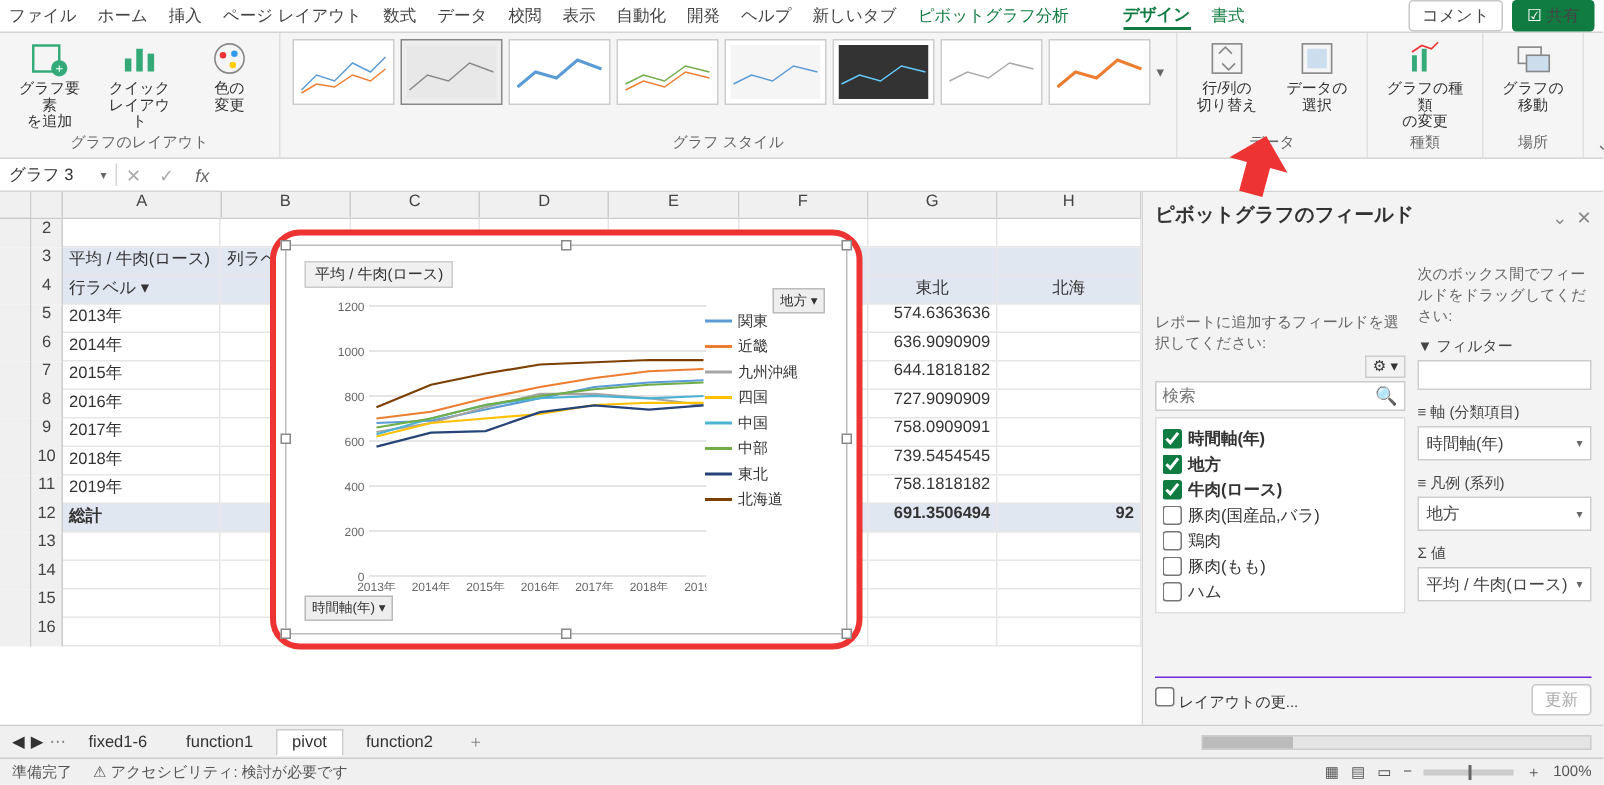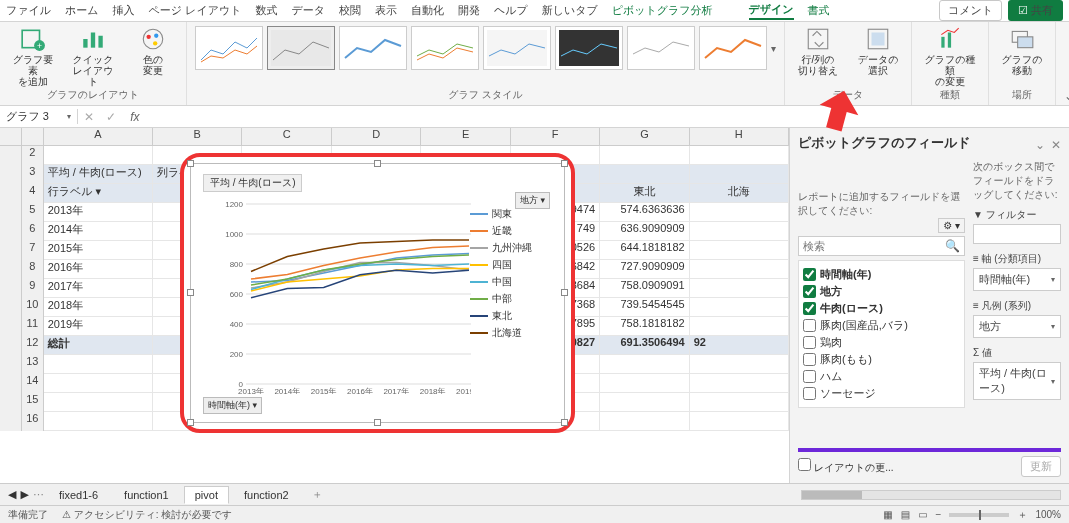--- a/index.html
+++ b/index.html
@@ -24,21 +24,21 @@
 .style-thumb.sel{border:1px solid #888;background:#eee;}
 .redarrow{position:absolute;left:815px;top:86px;}
 .redarrow svg{width:48px;height:48px;}
 
 .fbar{display:flex;align-items:center;height:22px;background:#fff;border-bottom:1px solid #d4d4d4;}
 .namebox{width:78px;border-right:1px solid #d4d4d4;padding:0 6px;font-size:11px;display:flex;align-items:center;justify-content:space-between;}
 .fbar .fx{padding:0 8px;color:#666;font-style:italic;font-size:12px;}
 
 .main{display:flex;height:calc(523px - 22px - 84px - 22px - 22px - 18px);}
 .sheet{flex:1;position:relative;background:#fff;overflow:hidden;}
-.pane{width:280px;background:#f3f3f3;border-left:1px solid #d4d4d4;display:flex;flex-direction:column;padding:6px 8px;gap:4px;}
+.pane{width:308px;background:#f3f3f3;border-left:1px solid #d4d4d4;display:flex;flex-direction:column;padding:6px 8px;gap:20px;}
 
 .colhdr{display:flex;height:18px;background:#f0f0f0;border-bottom:1px solid #ccc;}
 .colhdr div{border-right:1px solid #ccc;text-align:center;font-size:11px;color:#444;}
 .rowhdr{width:22px;background:#f0f0f0;border-right:1px solid #ccc;text-align:center;font-size:11px;color:#444;}
 .grid{position:relative;}
 .row{display:flex;height:19px;}
 .cell{border-right:1px solid #e6e6e6;border-bottom:1px solid #e6e6e6;padding:0 4px;font-size:11px;overflow:hidden;white-space:nowrap;}
 .wA{width:22px;}.wB{width:110px;}.wC{width:90px;}.wD{width:90px;}.wE{width:90px;}.wF{width:90px;}.wG{width:90px;}.wH{width:100px;}
 .hdr{background:#f0f0f0;text-align:center;}
 .blue{background:#e0e7f0;}
@@ -392,21 +392,21 @@
       <div class="row totalrow">
           <div class="rowhdr wA"></div>
           <div class="rowhdr wA">12</div>
           <div class="cell wB">総計</div>
           <div class="cell wC" style="text-align:right;">72 .6</div>
           <div class="cell wD"></div>
           <div class="cell wE"></div>
           <div class="cell wF"></div>
           <div class="cell wF" style="text-align:right;">798.2330827</div>
           <div class="cell wG" style="text-align:right;">691.3506494</div>
-          <div class="cell wH" style="text-align:left;">92</div>
+          <div class="cell wH" style="text-align:right;">92</div>
         </div>
       <div class="row">
           <div class="rowhdr wA"></div>
           <div class="rowhdr wA">13</div>
           <div class="cell wB"></div>
           <div class="cell wC"></div>
           <div class="cell wD"></div>
           <div class="cell wE"></div>
           <div class="cell wF"></div>
           <div class="cell wF"></div>
@@ -568,21 +568,20 @@
               <b>地方</b>
             </label>
             <label>
               <input type="checkbox" checked="" style="accent-color: rgb(16, 124, 65);"> 
               <b>牛肉(ロース)</b>
             </label>
             <label><input type="checkbox" style="accent-color: rgb(16, 124, 65);"> 豚肉(国産品,バラ)</label>
             <label><input type="checkbox" style="accent-color: rgb(16, 124, 65);"> 鶏肉</label>
             <label><input type="checkbox" style="accent-color: rgb(16, 124, 65);"> 豚肉(もも)</label>
             <label><input type="checkbox" style="accent-color: rgb(16, 124, 65);"> ハム</label>
-            <label><input type="checkbox" style="accent-color: rgb(16, 124, 65);"> ソーセージ</label>
           </div>
       </div>
       <div class="areas">
         <div class="sub">次のボックス間でフィールドをドラッグしてください:</div>
         <div style="margin-top:6px;">▼ <span>フィルター</span></div>
         <div class="area-box"></div>
         <div>≡ <span>軸 (分類項目)</span></div>
         <div class="area-box">
             <span>時間軸(年)</span>
             <span class="dropdown-caret">▾</span>
@@ -592,21 +591,21 @@
             <span>地方</span>
             <span class="dropdown-caret">▾</span>
           </div>
         <div>Σ <span>値</span></div>
         <div class="area-box">
             <span>平均 / 牛肉(ロース)</span>
             <span class="dropdown-caret">▾</span>
           </div>
       </div>
     </div>
-    <div style="margin-top:auto;display:flex;justify-content:space-between;align-items:center;font-size:10px;border-top:4px solid #6d28d9;padding-top:4px;">
+    <div style="margin-top:auto;display:flex;justify-content:space-between;align-items:center;font-size:10px;border-top:1px solid #6d28d9;padding-top:4px;">
       <label><input type="checkbox" style=""> <span>レイアウトの更...</span></label>
       <button class="btn" style="color:#aaa;">更新</button>
     </div>
   </div>
 </div>
 
 <div class="sheettabs">
   <span>◀</span>
   <span>▶</span>
   <span style="color:#888;">⋯</span>

